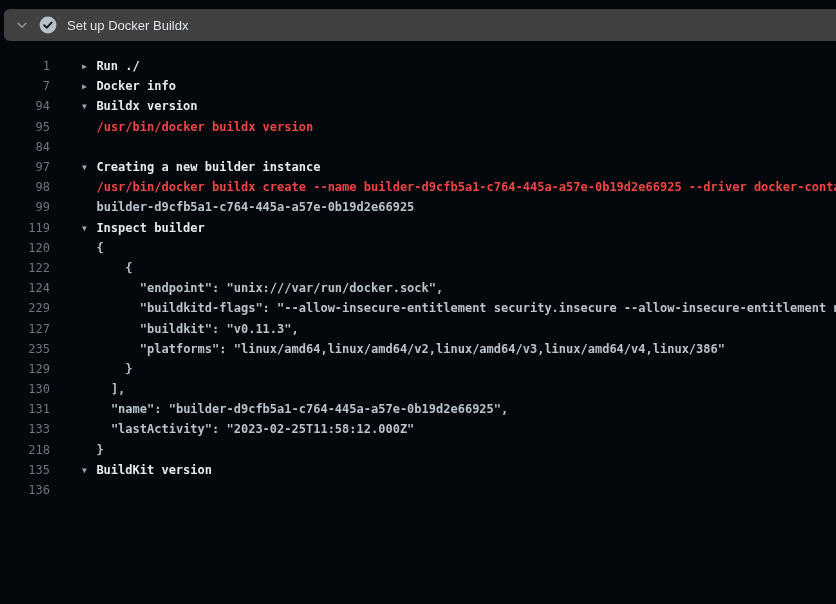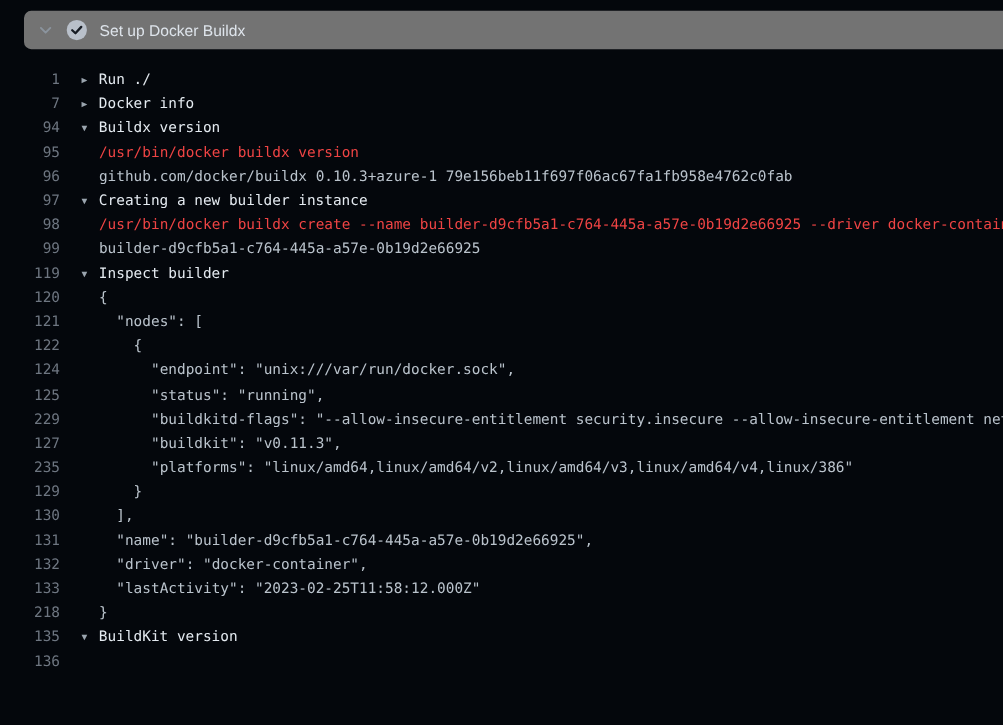--- a/index.html
+++ b/index.html
@@ -3,23 +3,23 @@
 <meta charset="utf-8">
 <style>
   html,body{margin:0;padding:0;}
   body{
     width:836px;height:604px;
     background:#04070c;
     overflow:hidden;
     font-family:"DejaVu Sans Mono",monospace;
   }
   .step-header{
-    margin:9px 0 0 20px;
+    margin:9px 0 0 4px;
     height:32px;
-    background:#737373;
+    background:#404040;
     border-radius:6px 0 0 6px;
     display:flex;
     align-items:center;
     padding-left:11px;
     gap:10px;
     cursor:pointer;
   }
   .chevron-icon{flex:none;display:flex;align-items:center;}
   .check-icon{flex:none;display:flex;align-items:center;}
   .step-title{
@@ -41,23 +41,24 @@
   .num{
     flex:none;
     width:50px;
     text-align:right;
     font-size:12px;
     color:#6e7681;
     cursor:pointer;
   }
   .content{
     flex:none;
-    margin-left:18px;
+    margin-left:32px;
     font-size:12px;
     white-space:pre;
+    font-weight:bold;
   }
   .arrow{
     display:inline-block;
     width:14.4px;
     font-size:8px;
     color:#9aa4ae;
     vertical-align:1px;
   }
   .row.group .group-title{color:#e4eaf0;}
   .row.group{cursor:pointer;}
@@ -82,36 +83,33 @@
       </svg>
     </span>
     <span class="step-title">Set up Docker Buildx</span>
   </div>
 
   <div class="log">
       <div class="row group"><span class="num">1</span><span class="content"><span class="arrow">▶</span><span class="group-title">Run ./</span></span></div>
       <div class="row group"><span class="num">7</span><span class="content"><span class="arrow">▶</span><span class="group-title">Docker info</span></span></div>
       <div class="row group"><span class="num">94</span><span class="content"><span class="arrow">▼</span><span class="group-title">Buildx version</span></span></div>
       <div class="row cmd"><span class="num">95</span><span class="content">  /usr/bin/docker buildx version</span></div>
-      <div class="row out"><span class="num">96</span><span class="content">  github.com/docker/buildx 0.10.3+azure-1 79e156beb11f697f06ac67fa1fb958e4762c0fab</span></div>
+      <div class="row out"><span class="num">84</span></div>
       <div class="row group"><span class="num">97</span><span class="content"><span class="arrow">▼</span><span class="group-title">Creating a new builder instance</span></span></div>
       <div class="row cmd"><span class="num">98</span><span class="content">  /usr/bin/docker buildx create --name builder-d9cfb5a1-c764-445a-a57e-0b19d2e66925 --driver docker-container</span></div>
       <div class="row out"><span class="num">99</span><span class="content">  builder-d9cfb5a1-c764-445a-a57e-0b19d2e66925</span></div>
       <div class="row group"><span class="num">119</span><span class="content"><span class="arrow">▼</span><span class="group-title">Inspect builder</span></span></div>
       <div class="row out"><span class="num">120</span><span class="content">  {</span></div>
-      <div class="row out"><span class="num">121</span><span class="content">    "nodes": [</span></div>
       <div class="row out"><span class="num">122</span><span class="content">      {</span></div>
       <div class="row out"><span class="num">124</span><span class="content">        "endpoint": "unix:///var/run/docker.sock",</span></div>
-      <div class="row out"><span class="num">125</span><span class="content">        "status": "running",</span></div>
       <div class="row out"><span class="num">229</span><span class="content">        "buildkitd-flags": "--allow-insecure-entitlement security.insecure --allow-insecure-entitlement network.host",</span></div>
       <div class="row out"><span class="num">127</span><span class="content">        "buildkit": "v0.11.3",</span></div>
       <div class="row out"><span class="num">235</span><span class="content">        "platforms": "linux/amd64,linux/amd64/v2,linux/amd64/v3,linux/amd64/v4,linux/386"</span></div>
       <div class="row out"><span class="num">129</span><span class="content">      }</span></div>
       <div class="row out"><span class="num">130</span><span class="content">    ],</span></div>
       <div class="row out"><span class="num">131</span><span class="content">    "name": "builder-d9cfb5a1-c764-445a-a57e-0b19d2e66925",</span></div>
-      <div class="row out"><span class="num">132</span><span class="content">    "driver": "docker-container",</span></div>
       <div class="row out"><span class="num">133</span><span class="content">    "lastActivity": "2023-02-25T11:58:12.000Z"</span></div>
       <div class="row out"><span class="num">218</span><span class="content">  }</span></div>
       <div class="row group"><span class="num">135</span><span class="content"><span class="arrow">▼</span><span class="group-title">BuildKit version</span></span></div>
       <div class="row out"><span class="num">136</span></div>
     </div>
 
 </div>
 
 </body></html>

